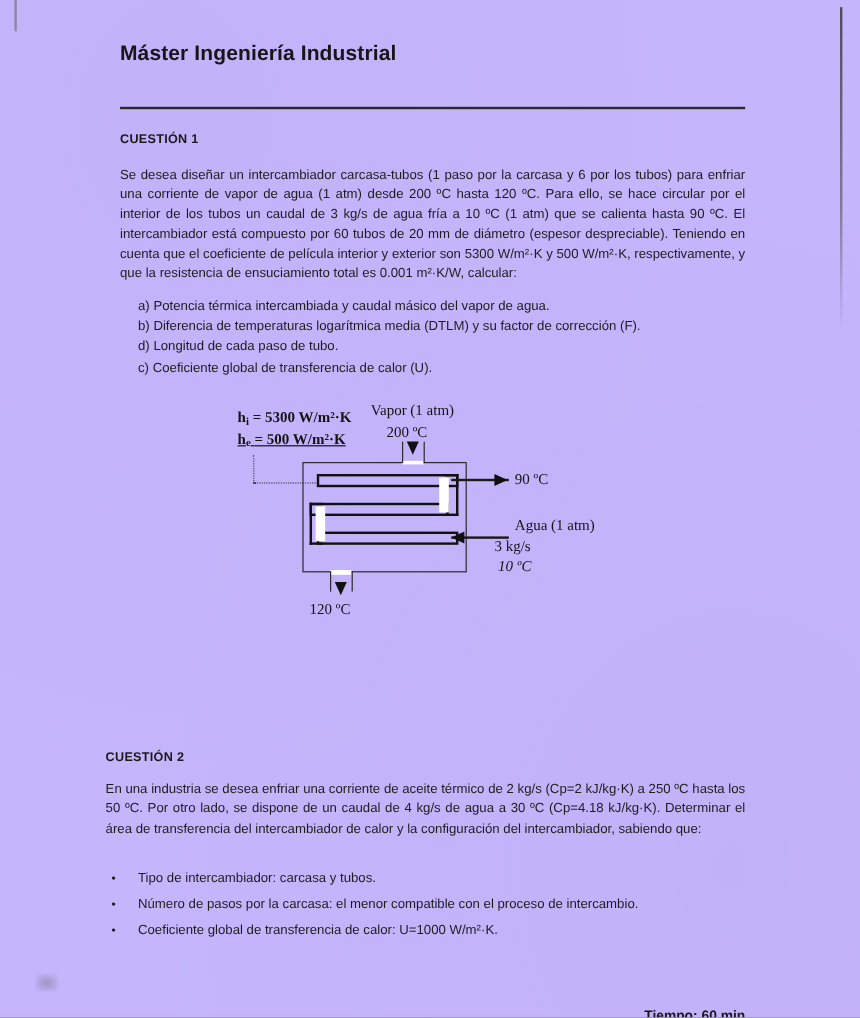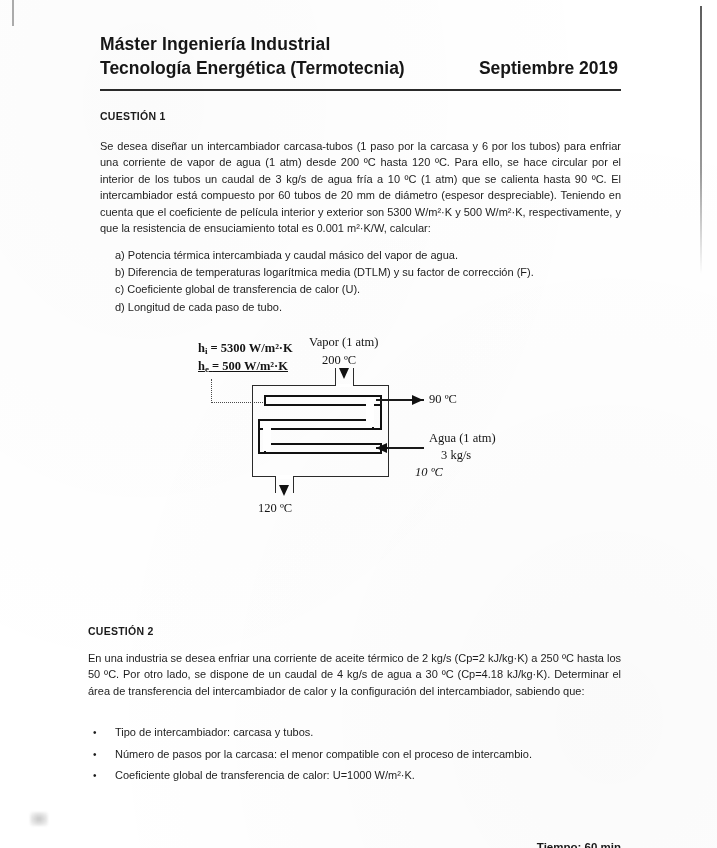--- a/index.html
+++ b/index.html
@@ -4,21 +4,21 @@
 <style>
   html, body {
     margin: 0;
     padding: 0;
     background: #8a8a8a;
   }
   .page {
     position: relative;
     width: 717px;
     height: 848px;
-    background: #ffffff;
+    background: #c4b5fd;
     overflow: hidden;
     font-family: "Liberation Sans", sans-serif;
     color: #161616;
   }
   
   .scan-tint {
     position: absolute;
     inset: 0;
     background:
       radial-gradient(ellipse at 20% 12%, rgba(0,0,0,0.015), rgba(0,0,0,0) 60%),
@@ -264,36 +264,32 @@
 
 <div class="page">
 
   <div class="scan-tint"></div>
   <div class="scan-edge-right"></div>
   <div class="scan-edge-left"></div>
   <div class="scan-smudge"></div>
 
   <div class="header">
     <div class="hdr-line1">Máster Ingeniería Industrial</div>
-    <div class="hdr-line2">
-      <span>Tecnología Energética (Termotecnia)</span>
-      <span class="hdr-date">Septiembre 2019</span>
-    </div>
   </div>
   <div class="hdr-rule"></div>
 
   <div class="sec-title" style="left:100px; top:110px;">CUESTIÓN 1</div>
 
   <div class="para q1-body">Se desea diseñar un intercambiador carcasa-tubos (1 paso por la carcasa y 6 por los tubos) para enfriar una corriente de vapor de agua (1 atm) desde 200 ºC hasta 120 ºC. Para ello, se hace circular por el interior de los tubos un caudal de 3 kg/s de agua fría a 10 ºC (1 atm) que se calienta hasta 90 ºC. El intercambiador está compuesto por 60 tubos de 20 mm de diámetro (espesor despreciable). Teniendo en cuenta que el coeficiente de película interior y exterior son 5300 W/m²·K y 500 W/m²·K, respectivamente, y que la resistencia de ensuciamiento total es 0.001 m²·K/W, calcular:</div>
 
   <div class="items">
     <div>a) Potencia térmica intercambiada y caudal másico del vapor de agua.</div>
     <div>b) Diferencia de temperaturas logarítmica media (DTLM) y su factor de corrección (F).</div>
+    <div>d) Longitud de cada paso de tubo.</div>
     <div>c) Coeficiente global de transferencia de calor (U).</div>
-    <div>d) Longitud de cada paso de tubo.</div>
   </div>
 
   <div class="diagram">
 
     <div class="dg-label" style="left:18px; top:8px;text-align:center;">
       <span class="dg-h"><span>h</span><sub>i</sub></span>
       <span class="dg-h">= 5300 W/m²·K</span>
     </div>
     <div class="dg-label" style="left:18px; top:26px;text-decoration:underline;">
       <span class="dg-h"><span>h</span><sub>e</sub></span>
@@ -321,21 +317,21 @@
     <div class="bend-mask-1"></div>
     <div class="bend-mask-2"></div>
 
     <div class="flow-line" style="left:196px; top:66px; width:48px; height:2px;"></div>
     <div class="arrow-r" style="left:232px; top:61.5px;"></div>
     <div class="dg-label" style="left:249px; top:59px;">90 ºC</div>
 
     <div class="flow-line" style="left:196px; top:114px; width:48px; height:2px;"></div>
     <div class="arrow-l" style="left:196px; top:109.5px;"></div>
     <div class="dg-label" style="left:249px; top:98px;">Agua (1 atm)</div>
-    <div class="dg-label" style="left:261px; top:115px;">3 kg/s</div>
+    <div class="dg-label" style="left:232px; top:115px;">3 kg/s</div>
     <div class="dg-label" style="left:235px; top:132px;font-style:italic;">10 ºC</div>
 
     <div class="arrow-d" style="left:99px; top:152px;"></div>
     <div class="dg-label" style="left:78px; top:168px;">120 ºC</div>
   </div>
 
   <div class="sec-title" style="left:88px; top:625px;">CUESTIÓN 2</div>
 
   <div class="para q2-body">En una industria se desea enfriar una corriente de aceite térmico de 2 kg/s (Cp=2 kJ/kg·K) a 250 ºC hasta los 50 ºC. Por otro lado, se dispone de un caudal de 4 kg/s de agua a 30 ºC (Cp=4.18 kJ/kg·K). Determinar el área de transferencia del intercambiador de calor y la configuración del intercambiador, sabiendo que:</div>
 

